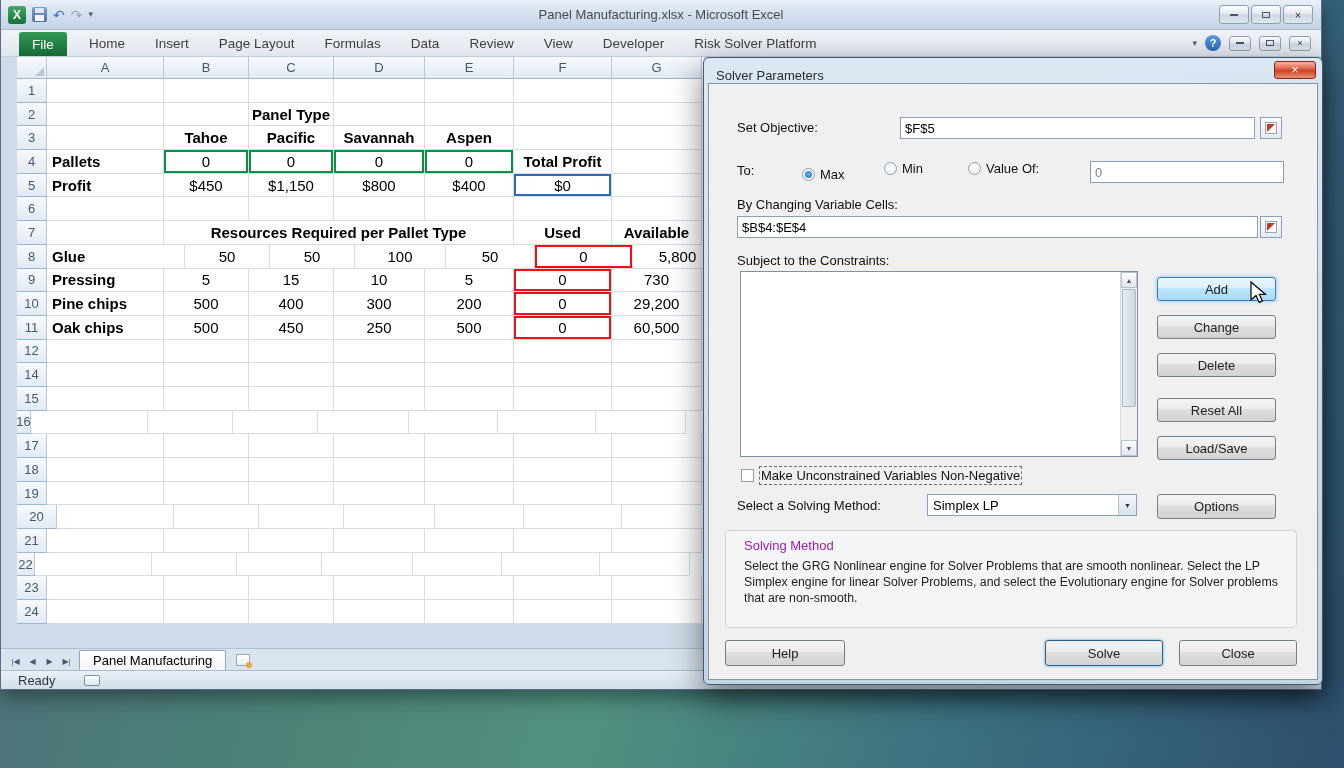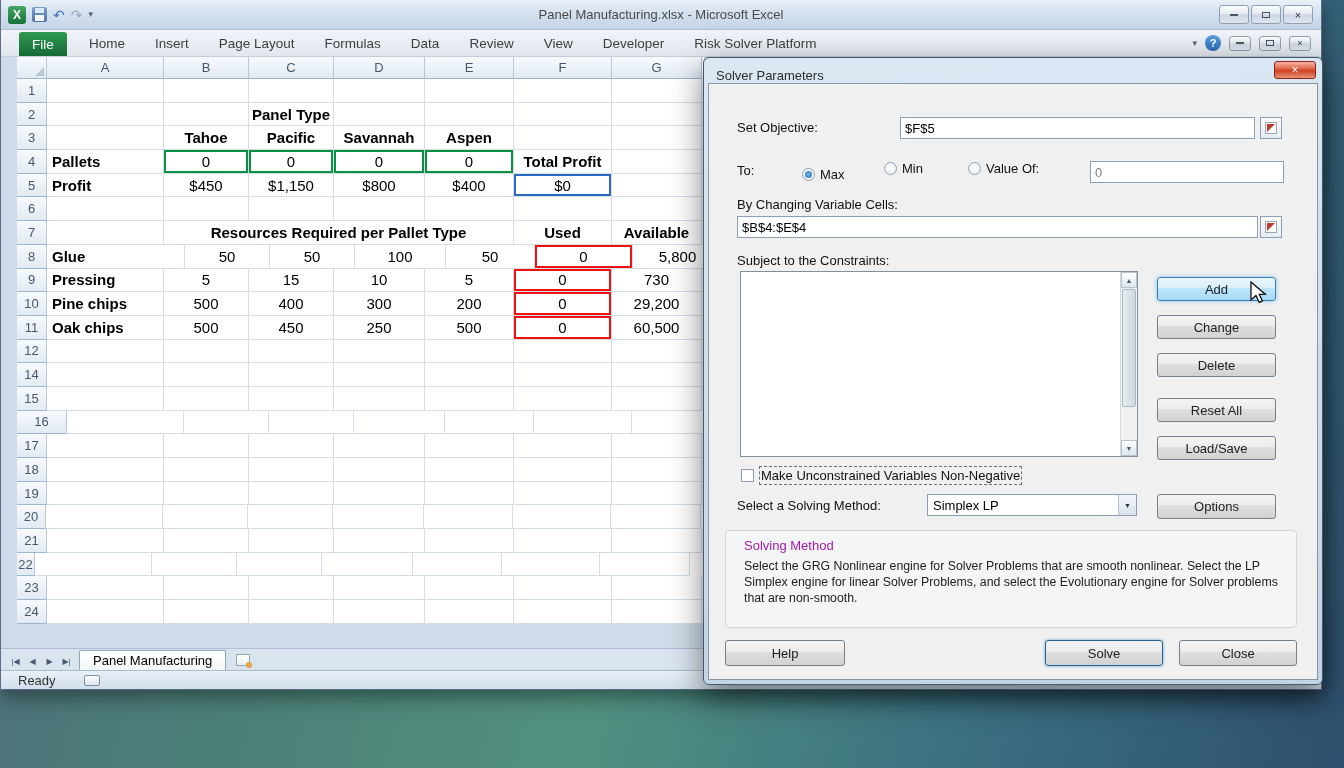--- a/index.html
+++ b/index.html
@@ -301,21 +301,21 @@
         <div class="gc rowhead" style="width:30px">15</div>
         <div class="gc cell" style="width:117px"></div>
         <div class="gc cell" style="width:85px"></div>
         <div class="gc cell" style="width:85px"></div>
         <div class="gc cell" style="width:91px"></div>
         <div class="gc cell" style="width:89px"></div>
         <div class="gc cell" style="width:98px"></div>
         <div class="gc cell" style="width:90px"></div>
       </div>
       <div class="grow">
-        <div class="gc rowhead" style="width:50px">16</div>
+        <div class="gc rowhead" style="width:14px">16</div>
         <div class="gc cell" style="width:117px"></div>
         <div class="gc cell" style="width:85px"></div>
         <div class="gc cell" style="width:85px"></div>
         <div class="gc cell" style="width:91px"></div>
         <div class="gc cell" style="width:89px"></div>
         <div class="gc cell" style="width:98px"></div>
         <div class="gc cell" style="width:90px"></div>
       </div>
       <div class="grow">
         <div class="gc rowhead" style="width:30px">17</div>
@@ -341,21 +341,21 @@
         <div class="gc rowhead" style="width:30px">19</div>
         <div class="gc cell" style="width:117px"></div>
         <div class="gc cell" style="width:85px"></div>
         <div class="gc cell" style="width:85px"></div>
         <div class="gc cell" style="width:91px"></div>
         <div class="gc cell" style="width:89px"></div>
         <div class="gc cell" style="width:98px"></div>
         <div class="gc cell" style="width:90px"></div>
       </div>
       <div class="grow">
-        <div class="gc rowhead" style="width:29px">20</div>
+        <div class="gc rowhead" style="width:40px">20</div>
         <div class="gc cell" style="width:117px"></div>
         <div class="gc cell" style="width:85px"></div>
         <div class="gc cell" style="width:85px"></div>
         <div class="gc cell" style="width:91px"></div>
         <div class="gc cell" style="width:89px"></div>
         <div class="gc cell" style="width:98px"></div>
         <div class="gc cell" style="width:90px"></div>
       </div>
       <div class="grow">
         <div class="gc rowhead" style="width:30px">21</div>

